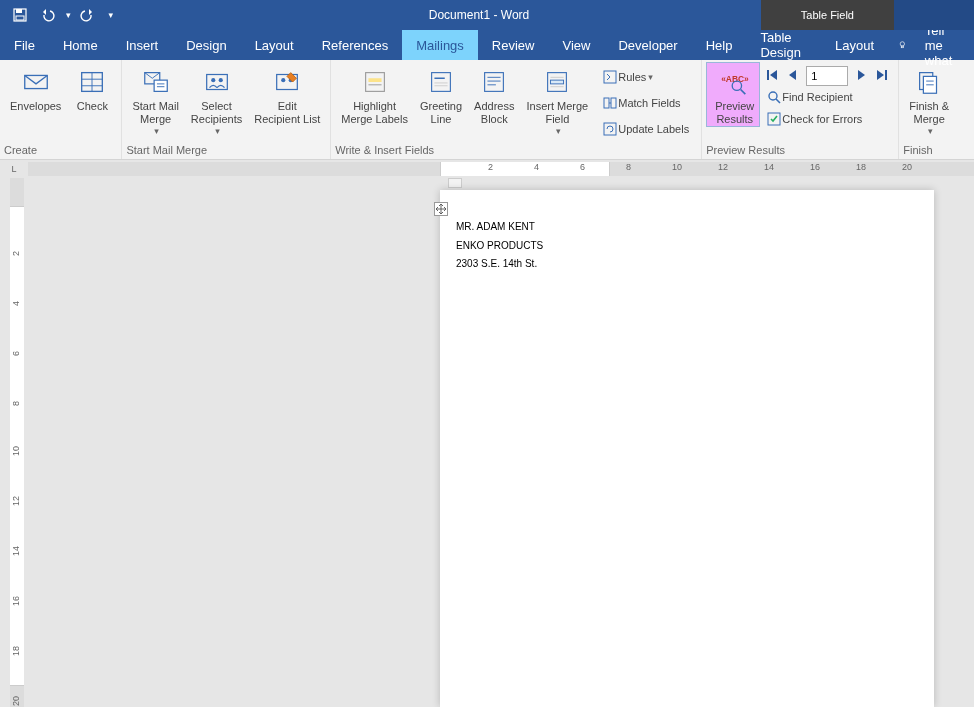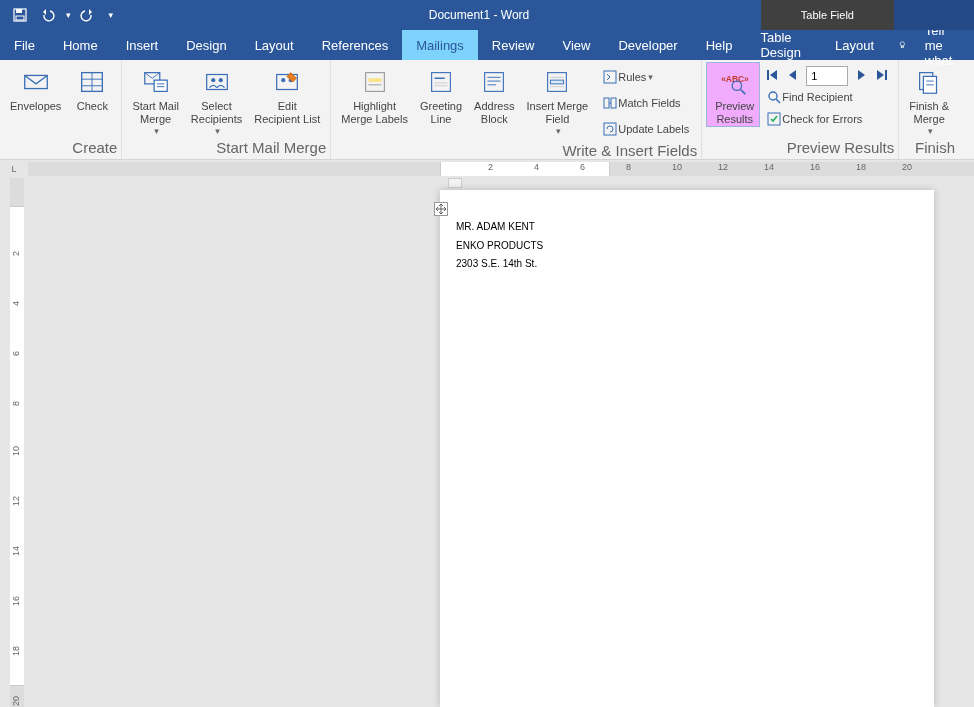--- a/index.html
+++ b/index.html
@@ -51,21 +51,21 @@
     font-size: 11px;
     color: #444;
   }
   .group {
     display: flex;
     flex-direction: column;
     border-right: 1px solid #e1e1e1;
     padding: 2px 4px 0 4px;
   }
   .group-body { flex: 1; display: flex; align-items: flex-start; }
-  .group-label { text-align: right; font-size: 15px; color: #666; padding: 2px 0 3px; }
+  .group-label { text-align: left; font-size: 11px; color: #666; padding: 2px 0 3px; }
   .big-btn {
     display: flex;
     flex-direction: column;
     align-items: center;
     justify-content: flex-start;
     padding: 4px 6px 0 6px;
     text-align: center;
     line-height: 1.2;
     min-width: 50px;
   }

